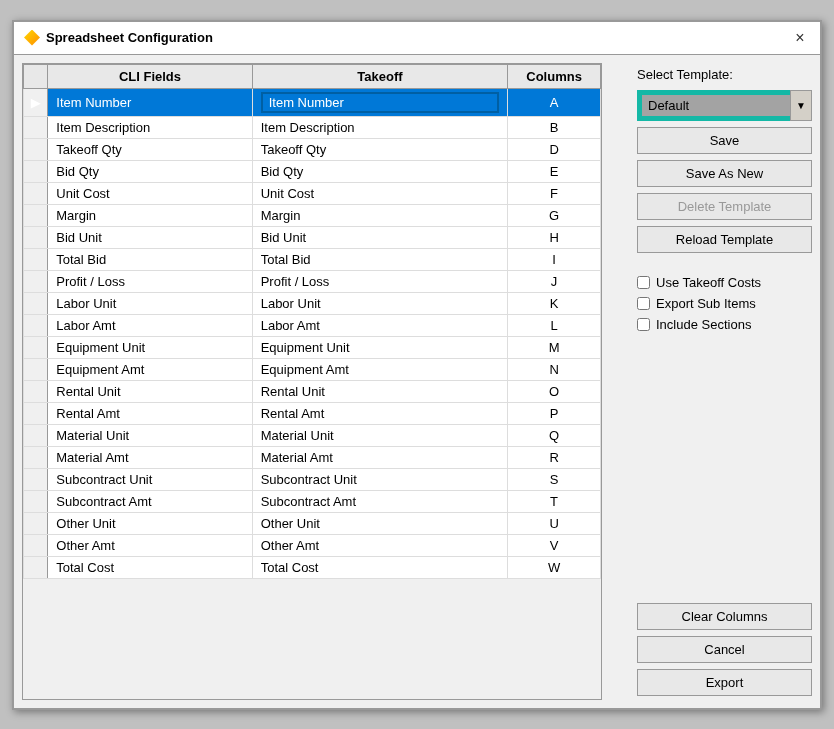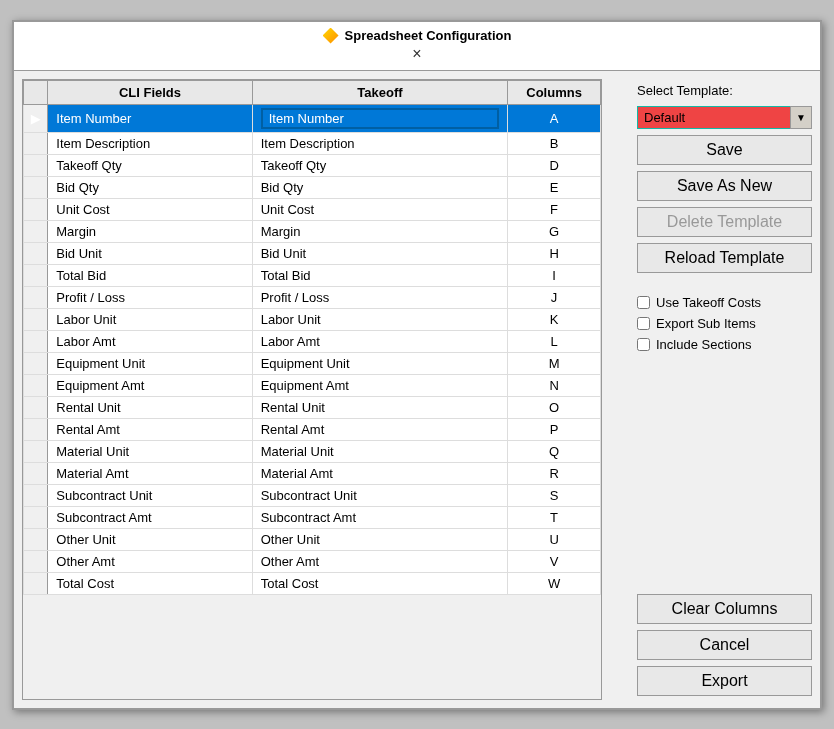--- a/index.html
+++ b/index.html
@@ -22,21 +22,20 @@
       display: flex;
       flex-direction: column;
     }
     .title-bar {
       background: #fff;
       border-bottom: 1px solid #999;
       padding: 6px 10px;
       display: flex;
       align-items: center;
       justify-content: space-between;
-      flex-direction: column;
     }
     .title-bar-left {
       display: flex;
       align-items: center;
       gap: 6px;
     }
     .title-icon {
       width: 16px;
       height: 16px;
       background: linear-gradient(135deg, #ffd700 0%, #ff8c00 100%);
@@ -134,22 +133,22 @@
       margin-bottom: 2px;
     }
     .dropdown-wrapper {
       position: relative;
       display: flex;
       align-items: center;
     }
     .dropdown {
       width: 100%;
       padding: 3px 24px 3px 6px;
-      border: 1px solid #14b8a6;
-      background: #ef4444;
+      border: 5px solid #14b8a6;
+      background: #a3a3a3;
       font-size: 13px;
       appearance: none;
       cursor: pointer;
     }
     .dropdown-arrow {
       position: absolute;
       right: 0;
       top: 0;
       bottom: 0;
       width: 22px;
@@ -159,21 +158,21 @@
       align-items: center;
       justify-content: center;
       font-size: 10px;
       pointer-events: none;
     }
     .btn {
       width: 100%;
       padding: 5px 10px;
       background: #e8e8e8;
       border: 1px solid #999;
-      font-size: 16px;
+      font-size: 13px;
       cursor: pointer;
       text-align: center;
       color: #000;
     }
     .btn:disabled {
       color: #999;
       cursor: default;
       background: #e8e8e8;
     }
     .checkbox-row {

